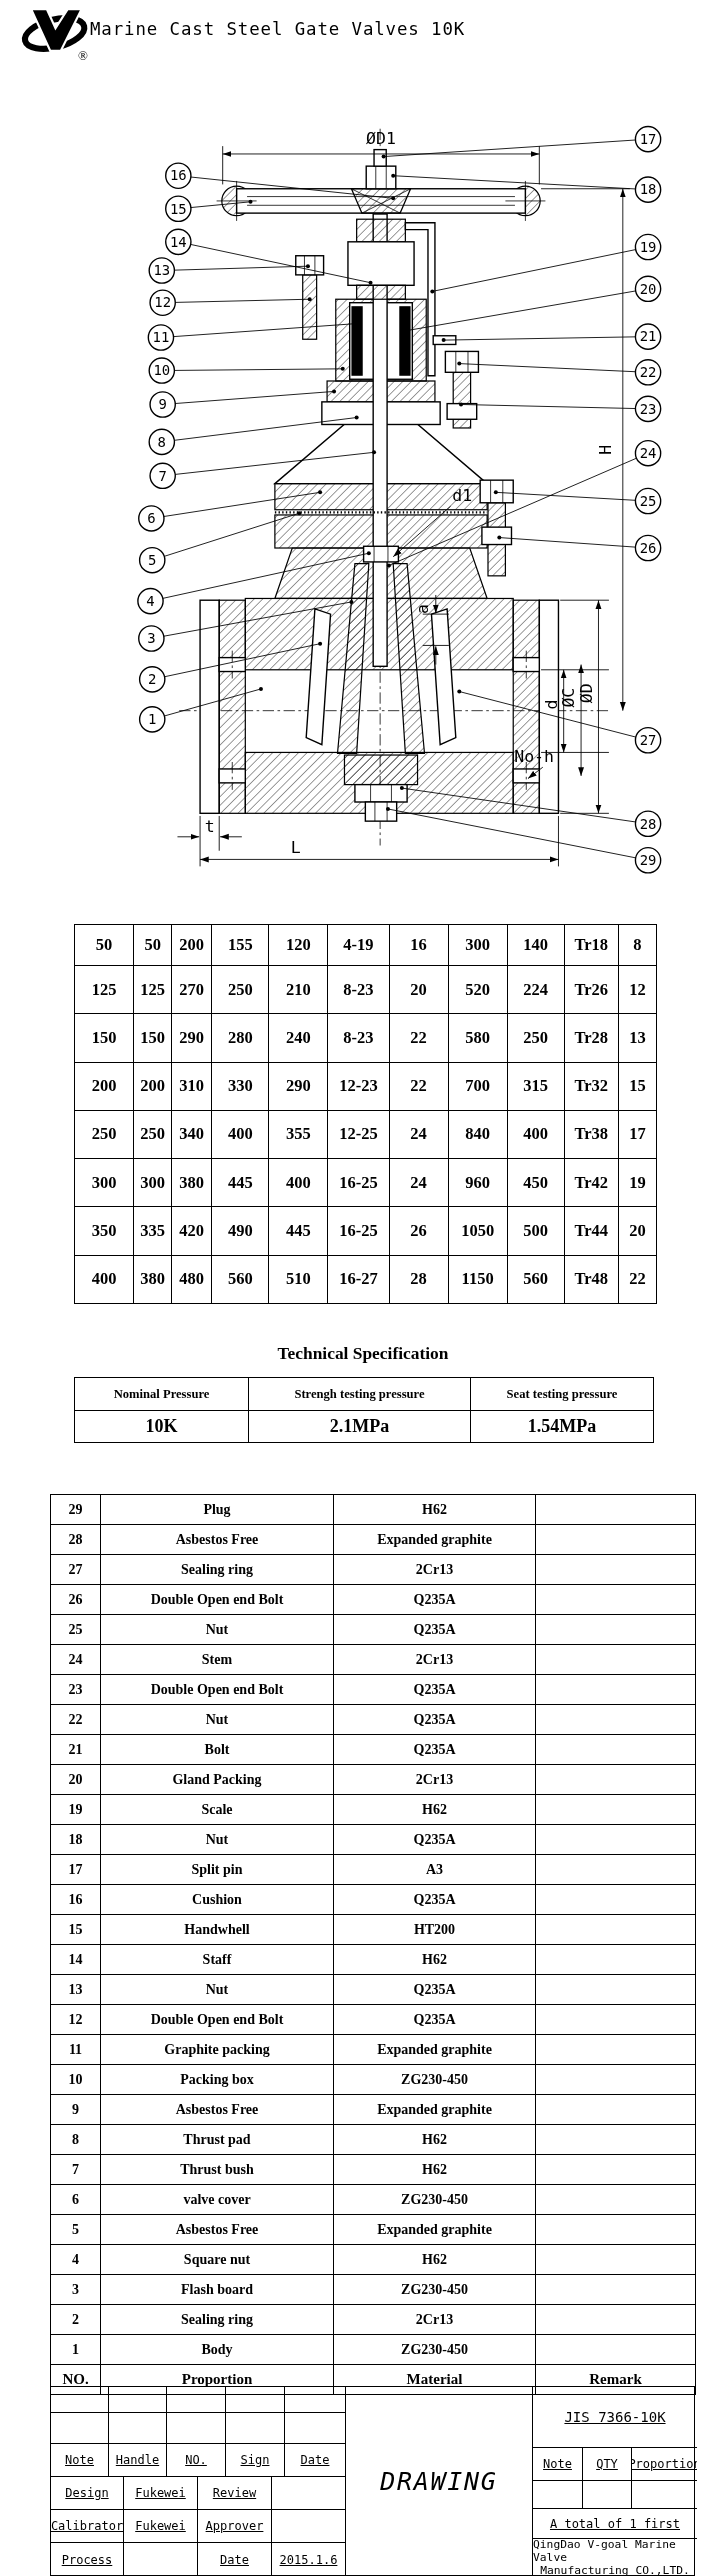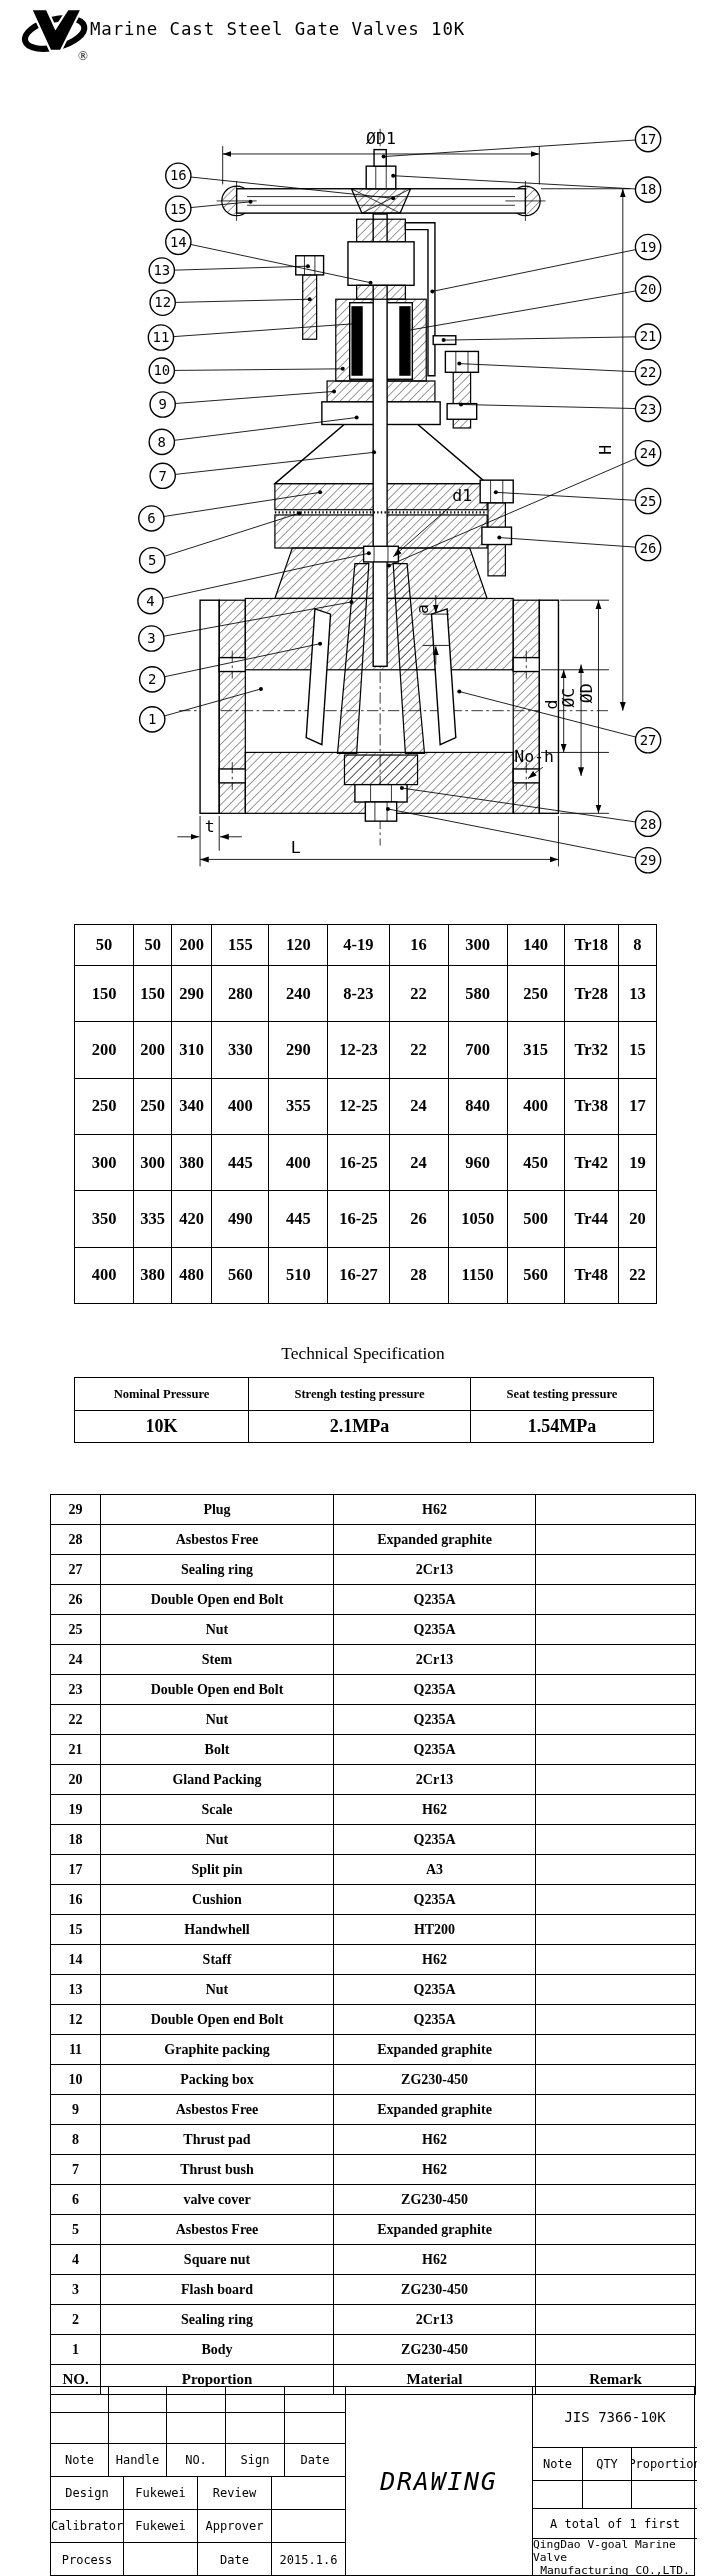--- a/index.html
+++ b/index.html
@@ -20,35 +20,35 @@
   .dt{font-family:"DejaVu Sans Mono",monospace;font-size:19px;fill:#000;}
   .ct{font-family:"DejaVu Sans Mono",monospace;font-size:16px;fill:#000;}
   
   table{border-collapse:collapse;table-layout:fixed;width:100%;height:100%;}
   td{border:1.7px solid #000;text-align:center;vertical-align:middle;font-weight:bold;
      overflow:hidden;white-space:nowrap;padding:0;}
   #dims-wrap{position:absolute;left:74px;top:924px;width:583px;height:380px;}
   #dims-wrap td{font-size:16.5px;}
   #dims-wrap tr:first-child td{height:40px;}
   #spec-title{position:absolute;left:74px;top:1343px;width:578px;text-align:center;
-              font-size:17.4px;font-weight:normal;}
+              font-size:17.4px;font-weight:bold;}
   #spec-wrap{position:absolute;left:74px;top:1377px;width:578px;height:66px;}
   #spec-wrap tr:first-child td{font-size:12.6px;height:32px;}
   #spec-wrap tr:last-child td{font-size:18px;}
   #parts-wrap{position:absolute;left:50px;top:1494px;width:645px;height:892px;}
   #parts-wrap td{font-size:14px;height:29px;}
   #parts-wrap tr:last-child td{font-size:15px;}
   
   #tblock{position:absolute;left:50px;top:2386px;width:645px;height:190px;
           border:1.7px solid #000;box-sizing:border-box;}
   .tb-left{position:absolute;left:0;top:0;width:295px;height:100%;border-right:1.7px solid #000;box-sizing:border-box;}
   .tb-row{display:flex;border-bottom:1.7px solid #000;box-sizing:border-box;}
   .tb-row:last-child{border-bottom:none;}
   .tb-cell{border-right:1.7px solid #000;box-sizing:border-box;display:flex;align-items:center;
-           justify-content:center;font-size:12px;white-space:nowrap;overflow:hidden;}
+           justify-content:center;font-size:12px;white-space:nowrap;overflow:hidden;text-decoration:underline;}
   .tb-cell:last-child{border-right:none;flex:1;}
   .tb-center{position:absolute;left:295px;top:0;width:187px;height:100%;border-right:1.7px solid #000;
              box-sizing:border-box;display:flex;align-items:center;justify-content:center;
              font-size:25px;letter-spacing:1.7px;font-style:italic;}
   .tb-right{position:absolute;left:482px;top:0;width:164px;height:100%;box-sizing:border-box;}
 </style>
 </head>
 <body>
 
 <div id="page">
@@ -414,20 +414,33 @@
             <td>155</td>
             <td>120</td>
             <td>4-19</td>
             <td>16</td>
             <td>300</td>
             <td>140</td>
             <td>Tr18</td>
             <td>8</td>
           </tr>
           <tr>
+            <td>125</td>
+            <td>125</td>
+            <td>270</td>
+            <td>250</td>
+            <td>210</td>
+            <td>8-23</td>
+            <td>20</td>
+            <td>520</td>
+            <td>224</td>
+            <td>Tr26</td>
+            <td>12</td>
+          </tr>
+          <tr>
             <td>150</td>
             <td>150</td>
             <td>290</td>
             <td>280</td>
             <td>240</td>
             <td>8-23</td>
             <td>22</td>
             <td>580</td>
             <td>250</td>
             <td>Tr28</td>

